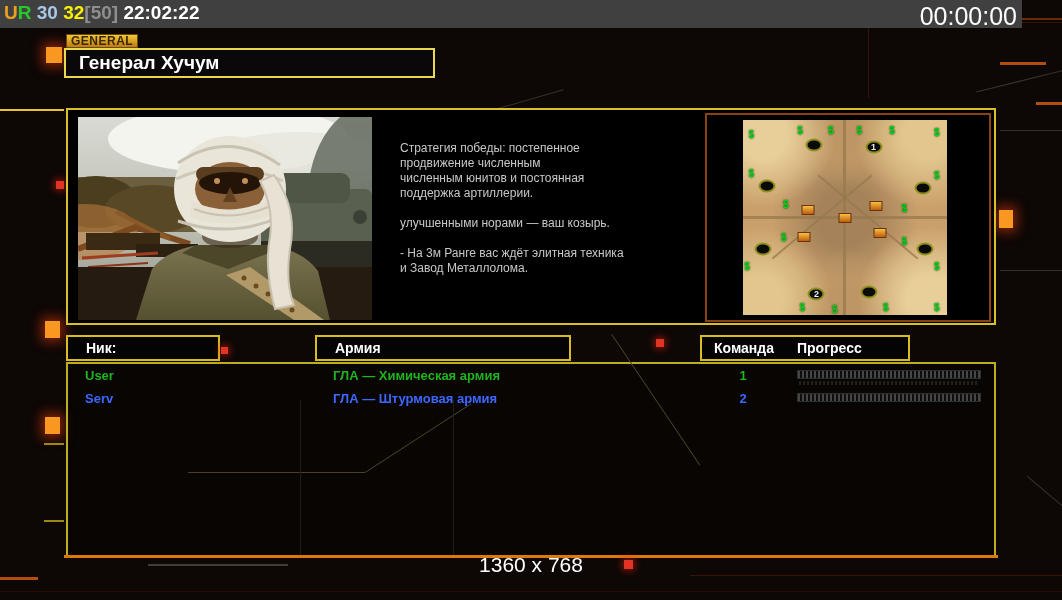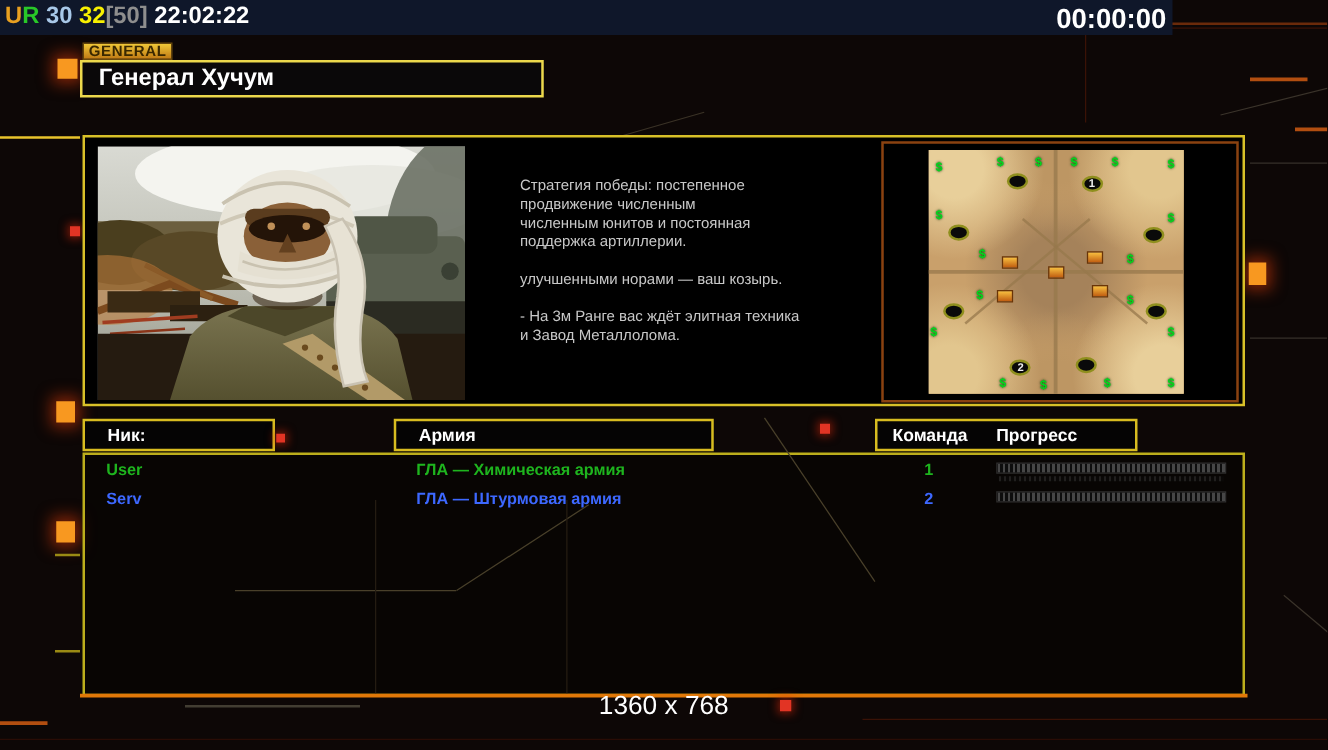--- a/index.html
+++ b/index.html
@@ -8,42 +8,42 @@
     position:relative;width:1062px;height:600px;overflow:hidden;
     background:#0d0706;
     font-family:"Liberation Sans",sans-serif;
   }
   
   .decor{position:absolute;z-index:1;}
   .line{background:#3a1206;}
   .glow-o{background:#f89820;box-shadow:0 0 12px 4px rgba(225,60,10,.55);}
   .glow-r{background:#e23424;box-shadow:0 0 7px 2px rgba(225,40,10,.5);}
   
-  .topbar{position:absolute;left:0;top:0;width:938px;height:28px;background:#0f172a;z-index:6;}
+  .topbar{position:absolute;left:0;top:0;width:1022px;height:28px;background:#404040;z-index:6;}
   .status-left{position:absolute;left:4px;top:2px;font-size:19px;font-weight:bold;white-space:pre;}
-  .timer{position:absolute;right:5px;top:2px;font-size:22px;font-weight:bold;color:#fff;}
+  .timer{position:absolute;right:5px;top:2px;font-size:25px;font-weight:normal;color:#fff;}
   
   .gen-tab{
     position:absolute;left:66px;top:34px;width:72px;height:14px;z-index:6;
     background:linear-gradient(#f0c838,#c07a14);border:1px solid #6a4a0c;
     color:#3a2800;font-size:12px;font-weight:bold;letter-spacing:.5px;
     line-height:12px;padding-left:4px;
   }
   .title-box{
     position:absolute;left:64px;top:48px;width:371px;height:30px;z-index:6;
     background:#0a0809;border:2px solid #ecd84c;
   }
   .title-box span{display:block;margin:2px 0 0 13px;color:#fff;font-size:19px;font-weight:bold;}
   
   .content-box{
     position:absolute;left:66px;top:108px;width:930px;height:217px;z-index:5;
     background:#000;border:2px solid #d8c028;
   }
   .portrait{position:absolute;left:78px;top:117px;width:294px;height:203px;z-index:6;overflow:hidden;background:#111;}
-  .strategy{position:absolute;left:416px;top:141px;width:286px;z-index:6;
+  .strategy{position:absolute;left:400px;top:141px;width:286px;z-index:6;
     color:#c8c8c8;font-size:12px;line-height:15px;}
   .strategy div{min-height:15px;white-space:nowrap;}
   
   .map-box{
     position:absolute;left:705px;top:113px;width:286px;height:209px;z-index:6;
     background:#000;border:2px solid #8a4210;
   }
   .map-sand{
     position:absolute;left:36px;top:5px;width:204px;height:195px;
     background-color:#c9a06b;

